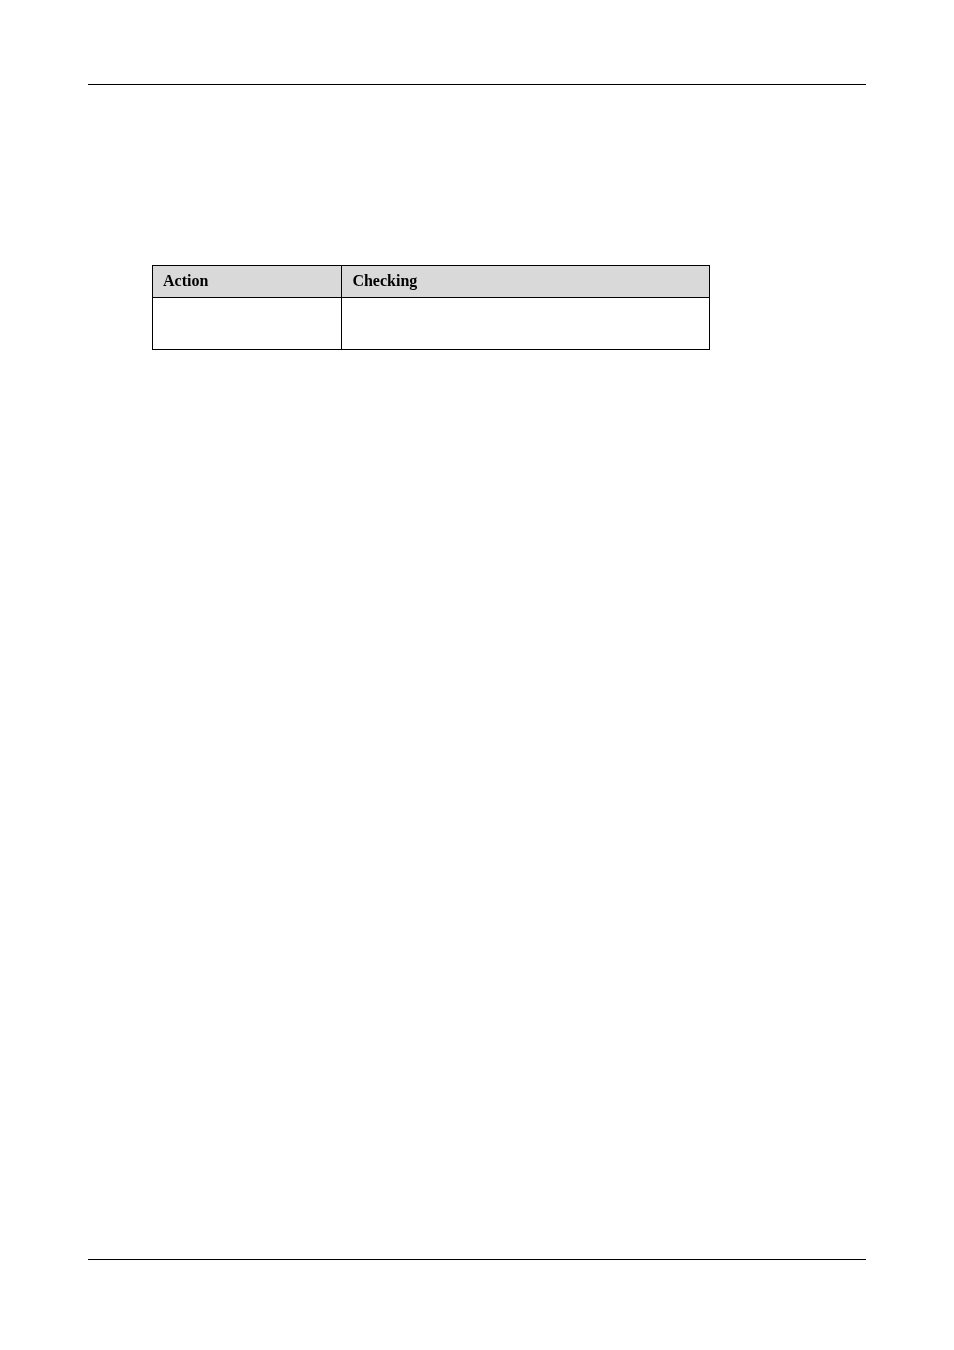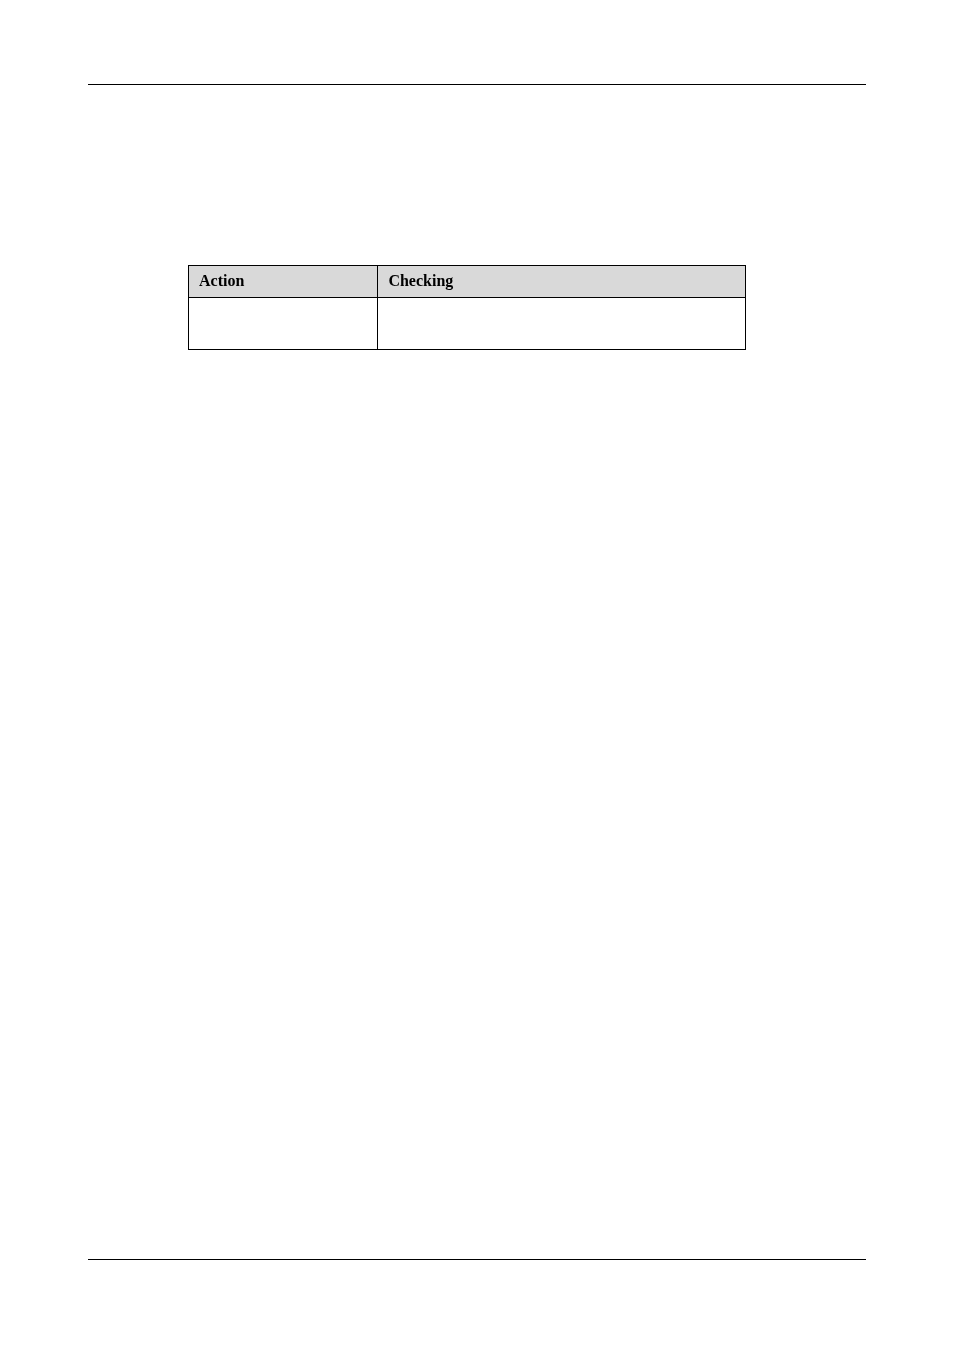--- a/index.html
+++ b/index.html
@@ -21,21 +21,21 @@
     border-top: 1.2px solid #000;
     margin-bottom: 180px;
   }
   .heading {
     font-size: 25px;
     font-weight: 700;
     color: #000;
     margin: 0 0 34px 0;
   }
   .table-wrap {
-    margin-left: 100px;
+    margin-left: 64px;
     width: 558px;
   }
   table {
     border-collapse: collapse;
     width: 100%;
   }
   th, td {
     border: 1px solid #000;
     vertical-align: top;
     text-align: left;

